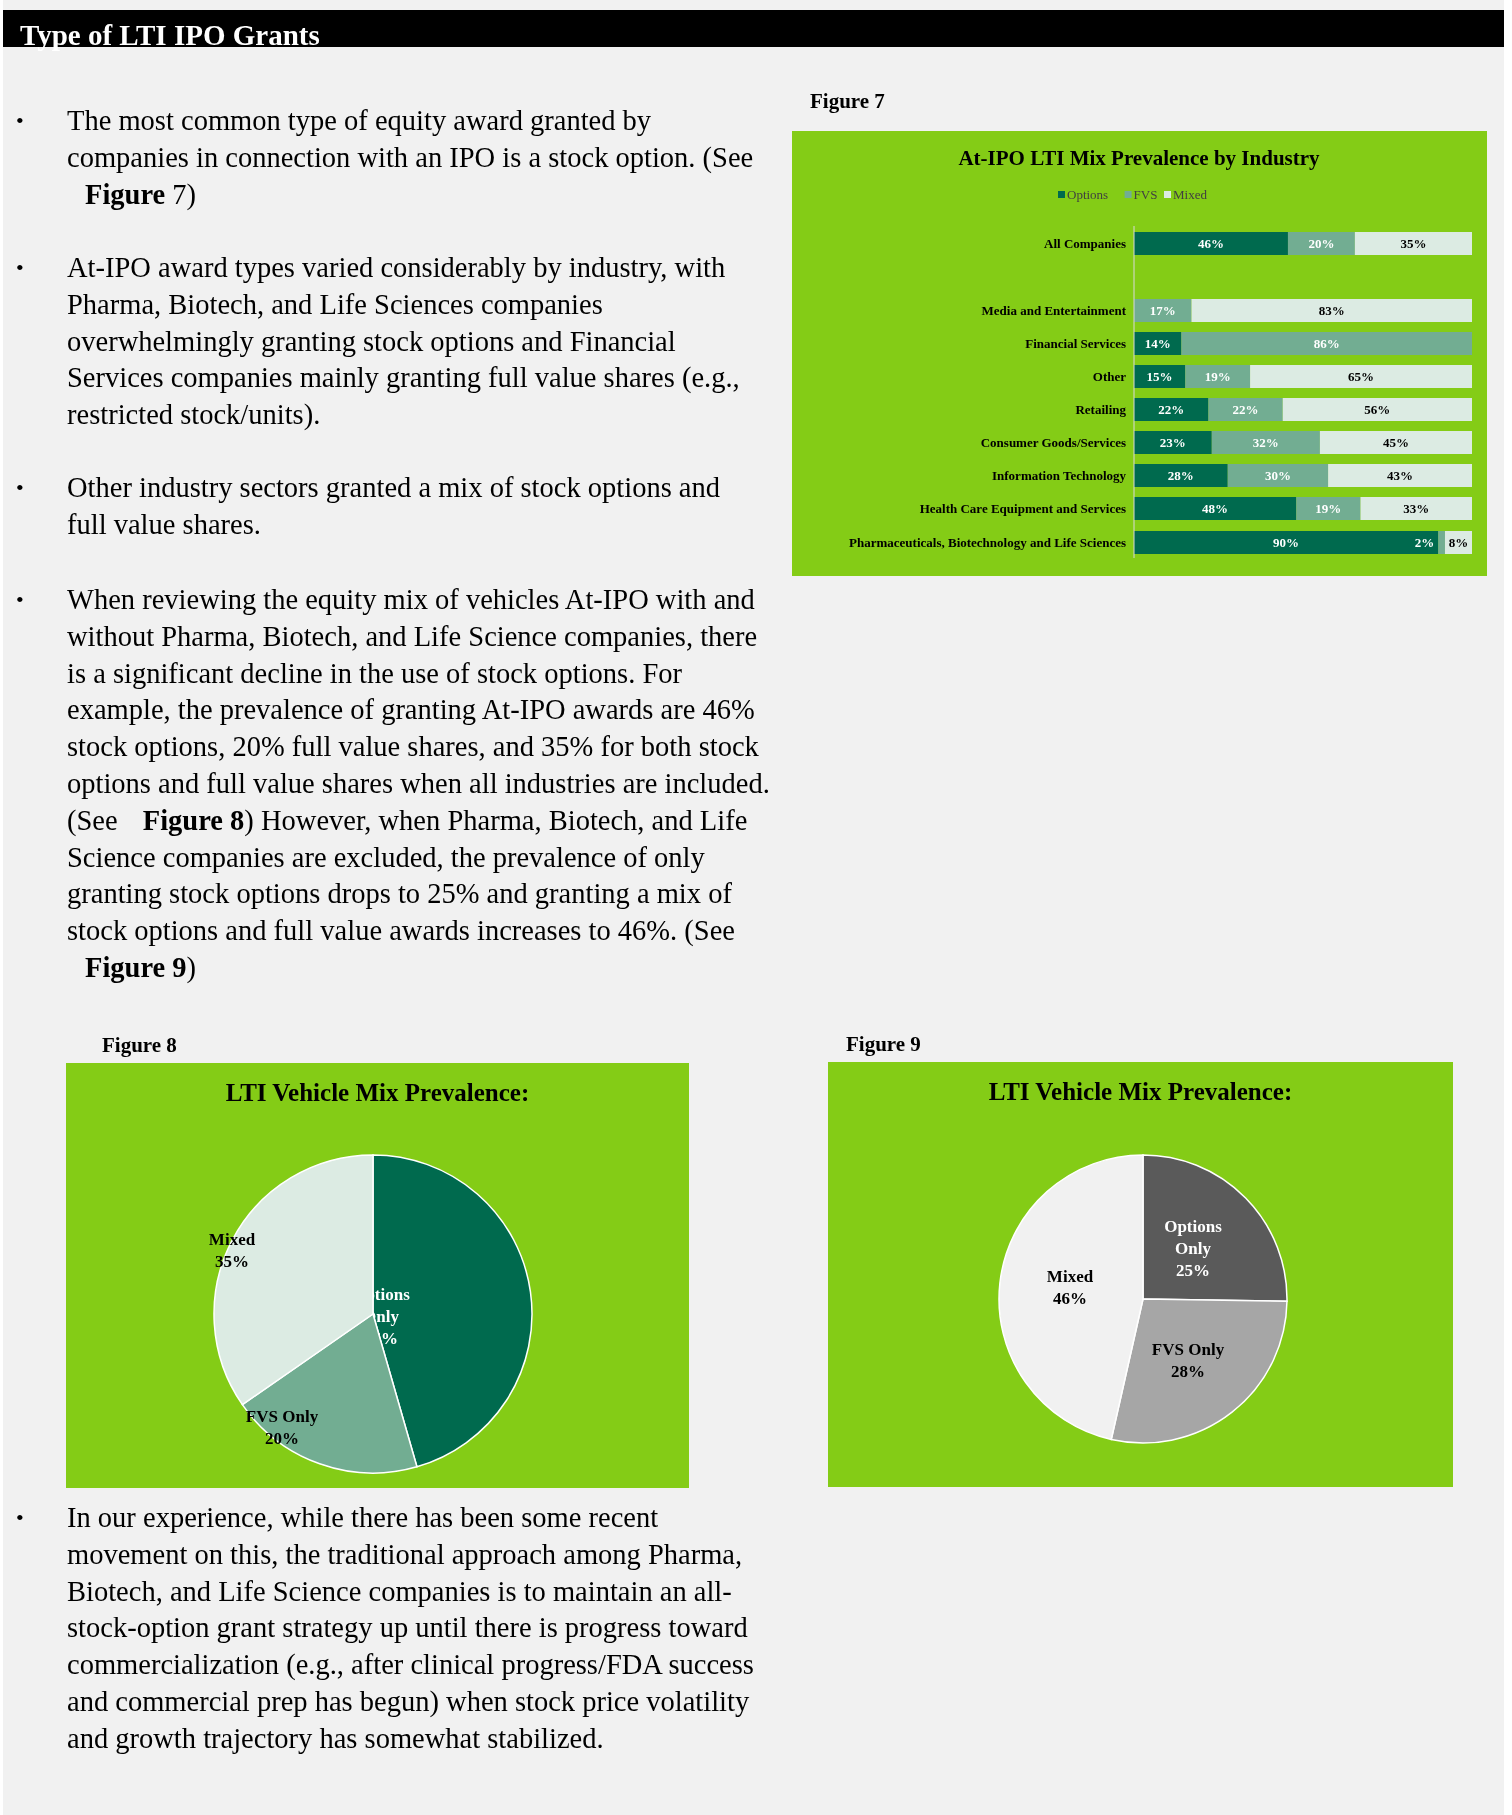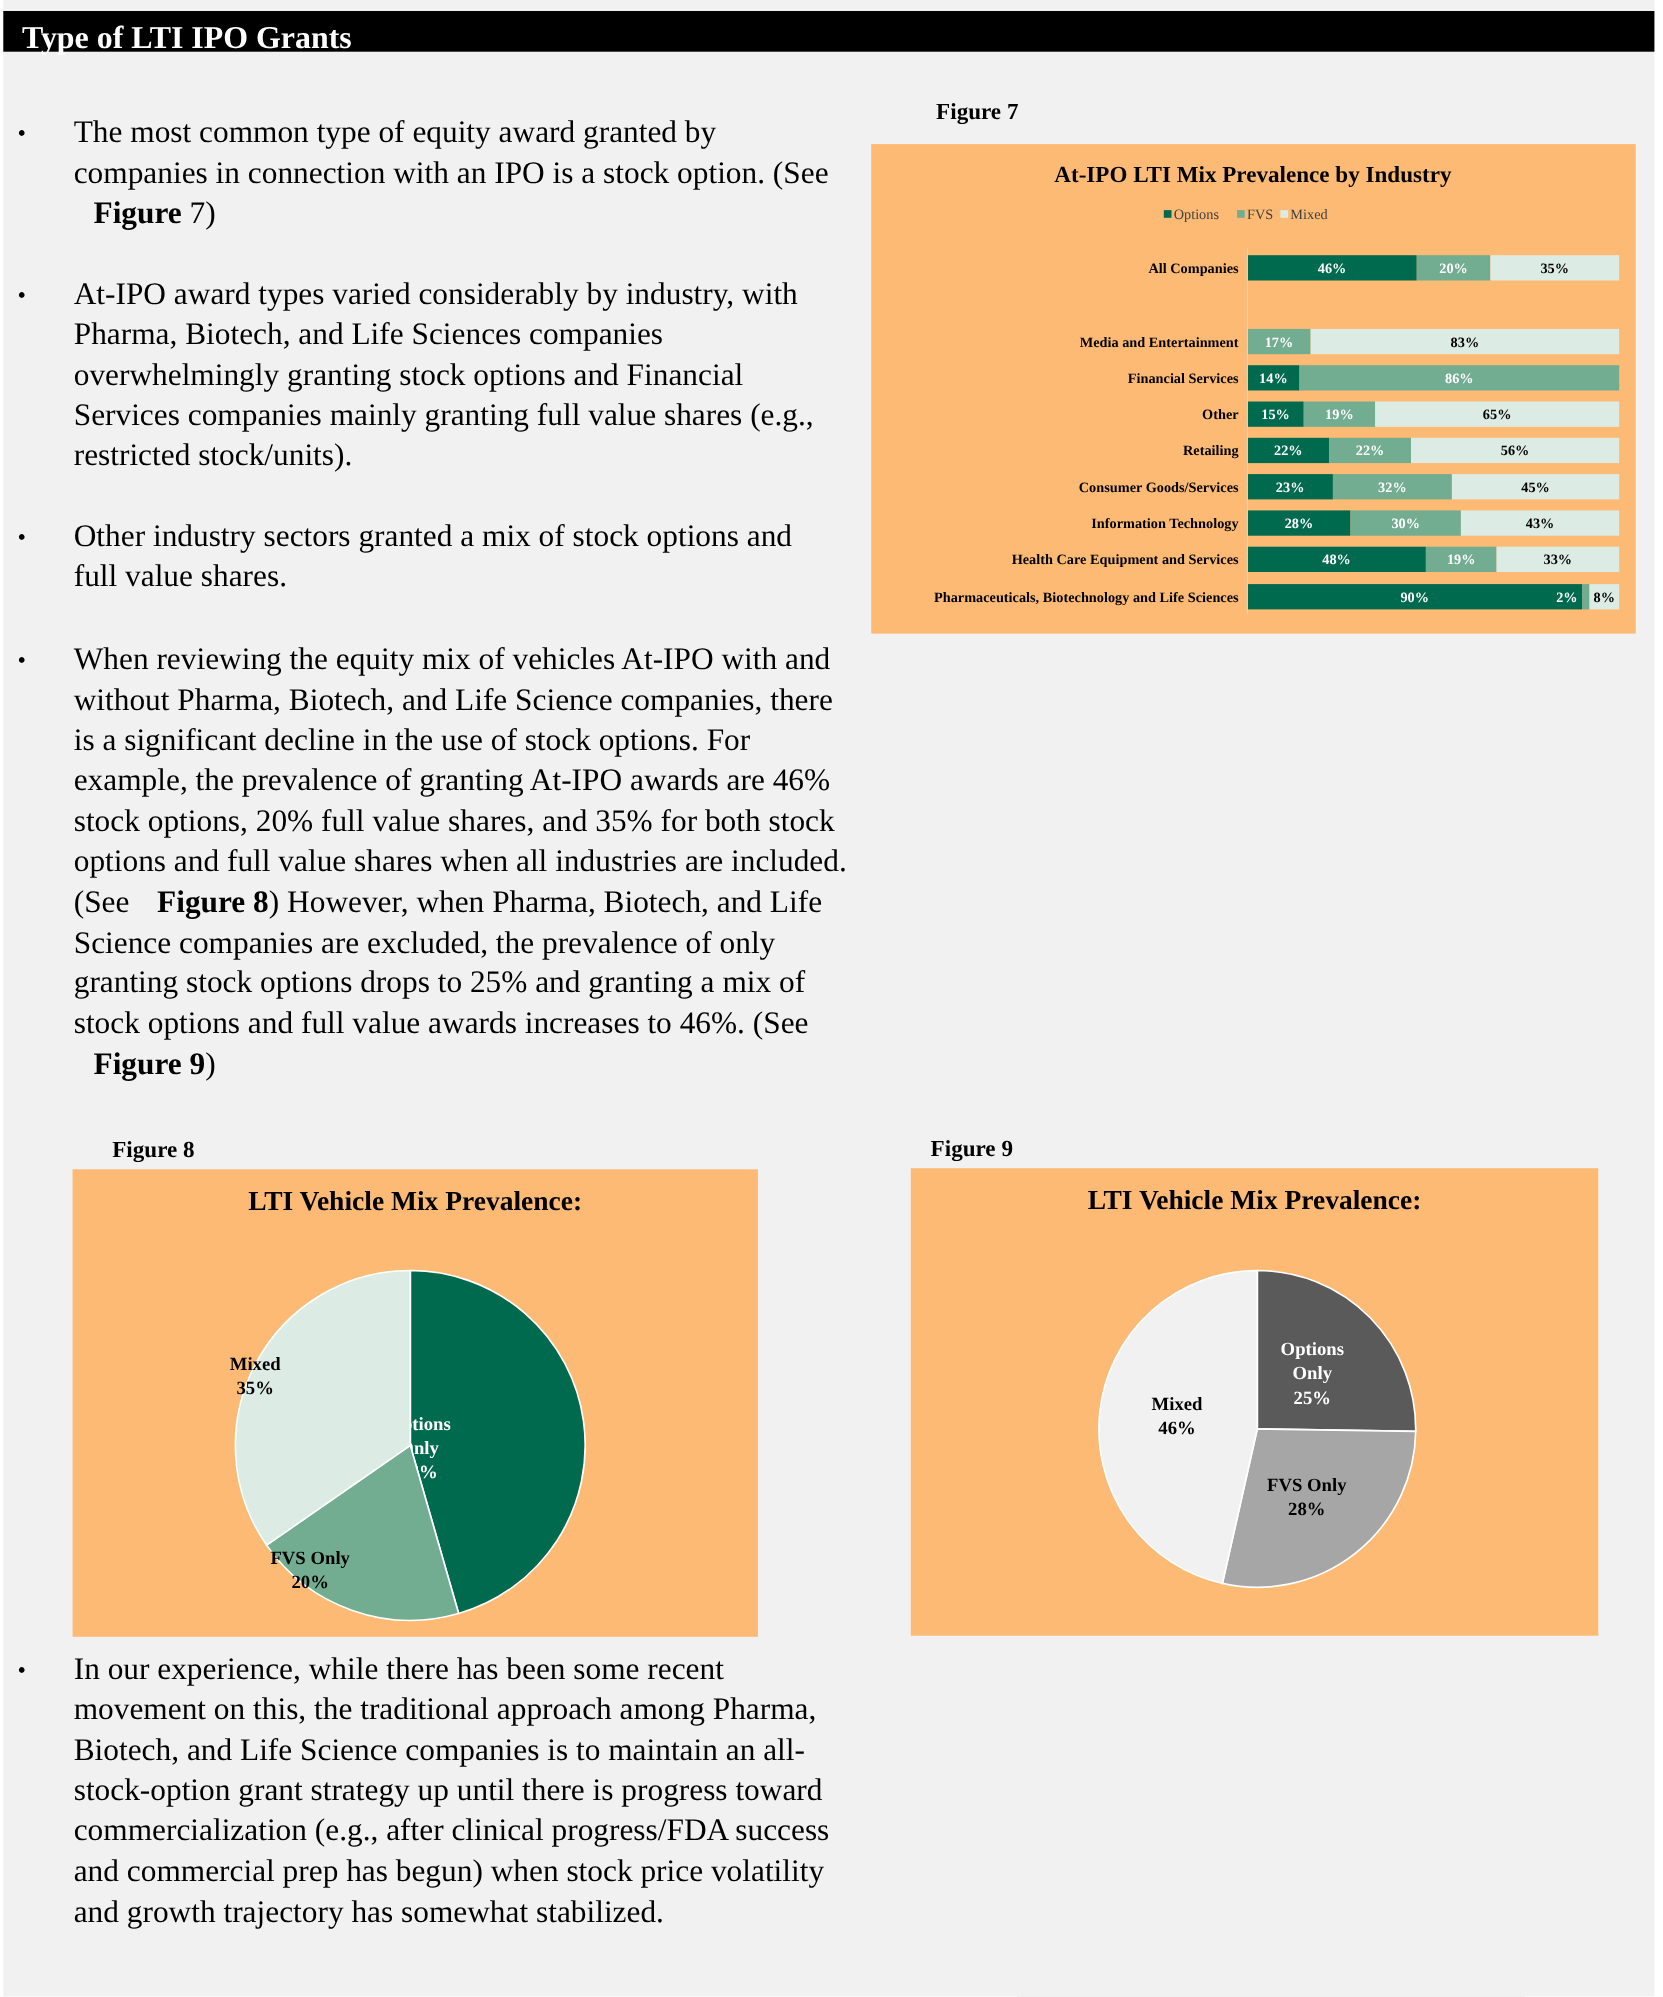--- a/index.html
+++ b/index.html
@@ -6,21 +6,21 @@
   body { width: 1512px; height: 1815px; position: relative; overflow: hidden;
          font-family: "Liberation Serif", "DejaVu Serif", serif; color: #000; }
   .page { position: absolute; left: 3px; top: 0; width: 1501px; height: 1815px; background: #f1f1f1; }
   .header { position: absolute; left: 3px; top: 10px; width: 1501px; height: 37px; background: #000000; }
   .header-title { position: absolute; left: 17px; top: 9px; font-size: 29px; font-weight: bold; color: #ffffff; white-space: nowrap; }
   .bullet { position: absolute; left: 0; width: 790px; font-size: 28.5px; line-height: 36.8px; }
   .bullet .dot { position: absolute; left: 16px; top: 0; font-size: 22px; }
   .bullet .text { position: absolute; left: 67px; top: 0; width: 720px; }
   .bullet .text b { font-weight: bold; margin-left: 18px; }
   .fig-label { position: absolute; font-size: 21px; font-weight: bold; white-space: nowrap; }
-  .chart-box { position: absolute; background: #fdba74; }
+  .chart-box { position: absolute; background: #84cc16; }
   .chart-title { position: absolute; left: 0; width: 100%; text-align: center; font-weight: bold; white-space: nowrap; }
   .green-sub { color: #006a4e; }
   svg text { font-family: "Liberation Serif", "DejaVu Serif", serif; }
 </style>
 </head>
 <body>
 
 <div class="page"></div>
 
 <div class="header">
@@ -41,21 +41,21 @@
 </div>
 <div class="bullet" style="top:582px;">
   <span class="dot">•</span>
   <div class="text" style="width:715px;"><span>When reviewing the equity mix of vehicles At-IPO with and without Pharma, Biotech, and Life Science companies, there is a significant decline in the use of stock options. For example, the prevalence of granting At-IPO awards are 46% stock options, 20% full value shares, and 35% for both stock options and full value shares when all industries are included. (See </span><b>Figure 8</b><span>) However, when Pharma, Biotech, and Life Science companies are excluded, the prevalence of only granting stock options drops to 25% and granting a mix of stock options and full value awards increases to 46%. (See </span><b>Figure 9</b><span>)</span></div>
 </div>
 <div class="bullet" style="top:1500px;">
   <span class="dot">•</span>
   <div class="text" style="width:700px;"><span>In our experience, while there has been some recent movement on this, the traditional approach among Pharma, Biotech, and Life Science companies is to maintain an all-stock-option grant strategy up until there is progress toward commercialization (e.g., after clinical progress/FDA success and commercial prep has begun) when stock price volatility and growth trajectory has somewhat stabilized.</span></div>
 </div>
 
-<div class="fig-label" style="left:851px; top:89px;">Figure 7</div>
+<div class="fig-label" style="left:810px; top:89px;">Figure 7</div>
 <div class="chart-box" style="left:792px; top:131px; width:695px; height:445px;">
   <svg id="bar-svg" width="695" height="445">
     <text id="bar-title" x="347" y="34" text-anchor="middle" font-size="21" font-weight="bold">At-IPO LTI Mix Prevalence by Industry</text>
     <g id="bar-legend">
         <rect x="266" y="60" width="7" height="7" fill="#006a4e"></rect>
         <text x="275" y="68" font-size="13" fill="#404040">Options</text>
         <rect x="332.6" y="60" width="7" height="7" fill="#72ad92"></rect>
         <text x="341.6" y="68" font-size="13" fill="#404040">FVS</text>
         <rect x="372" y="60" width="7" height="7" fill="#dcebe3"></rect>
         <text x="381" y="68" font-size="13" fill="#404040">Mixed</text>

